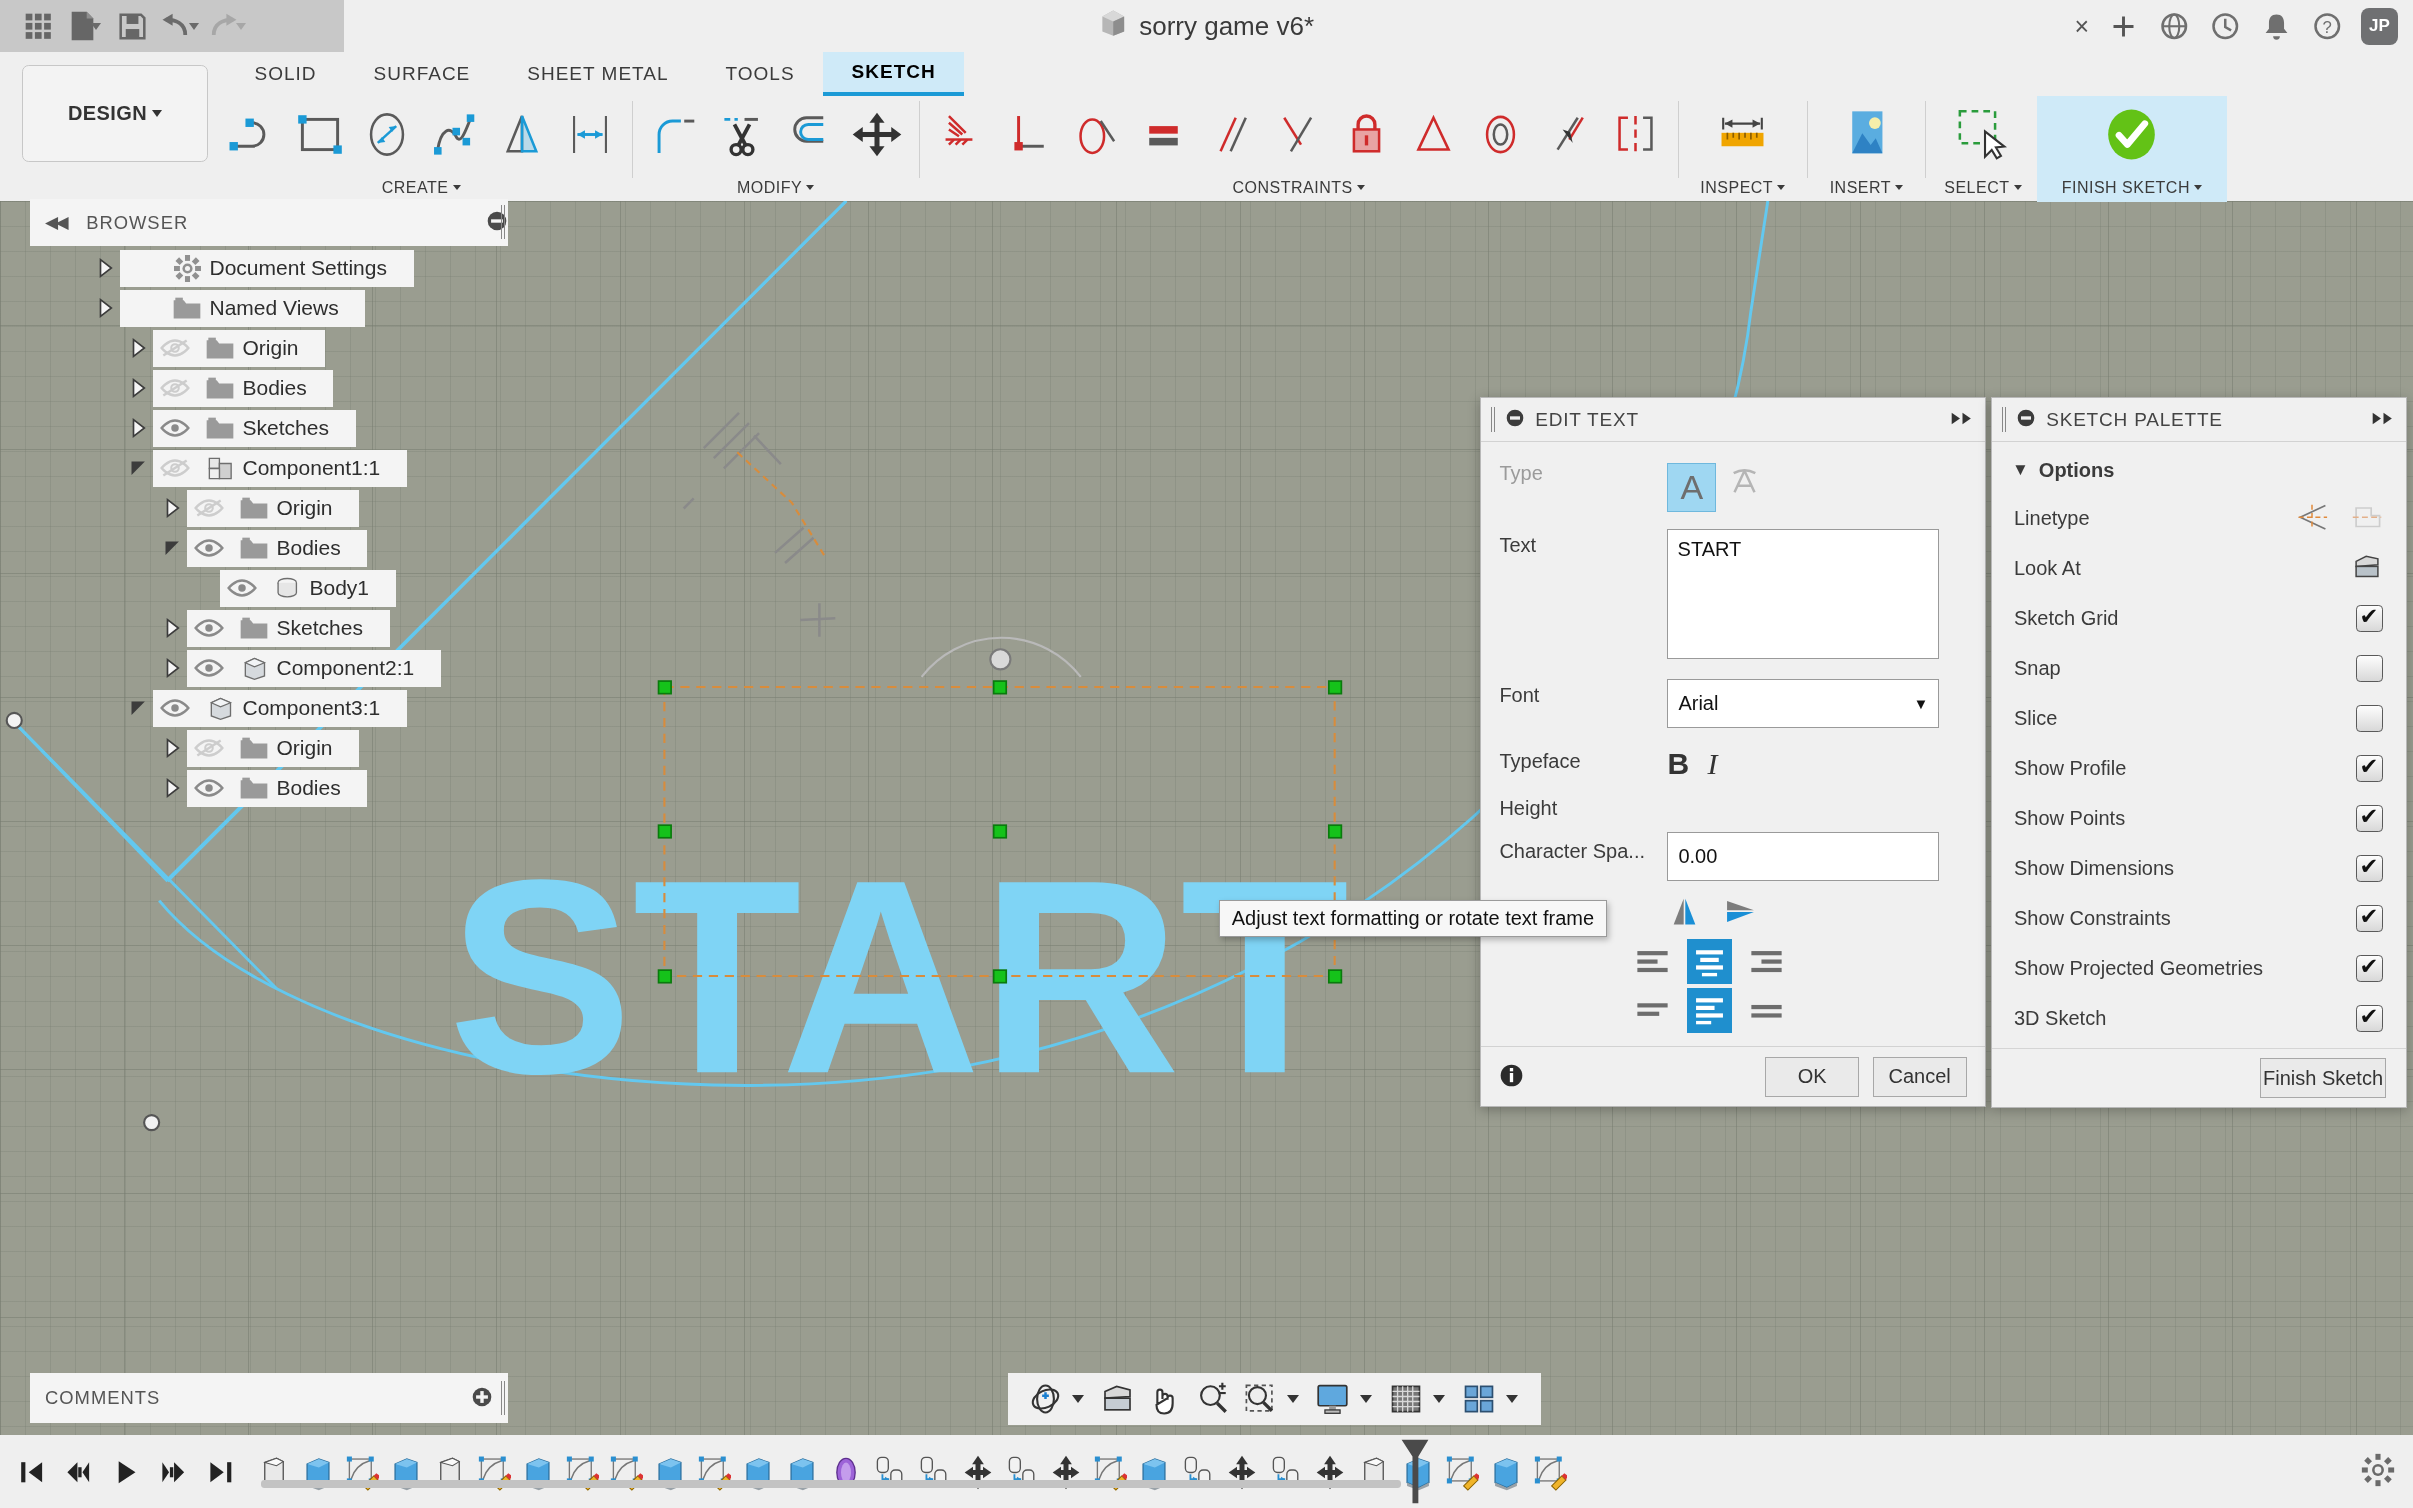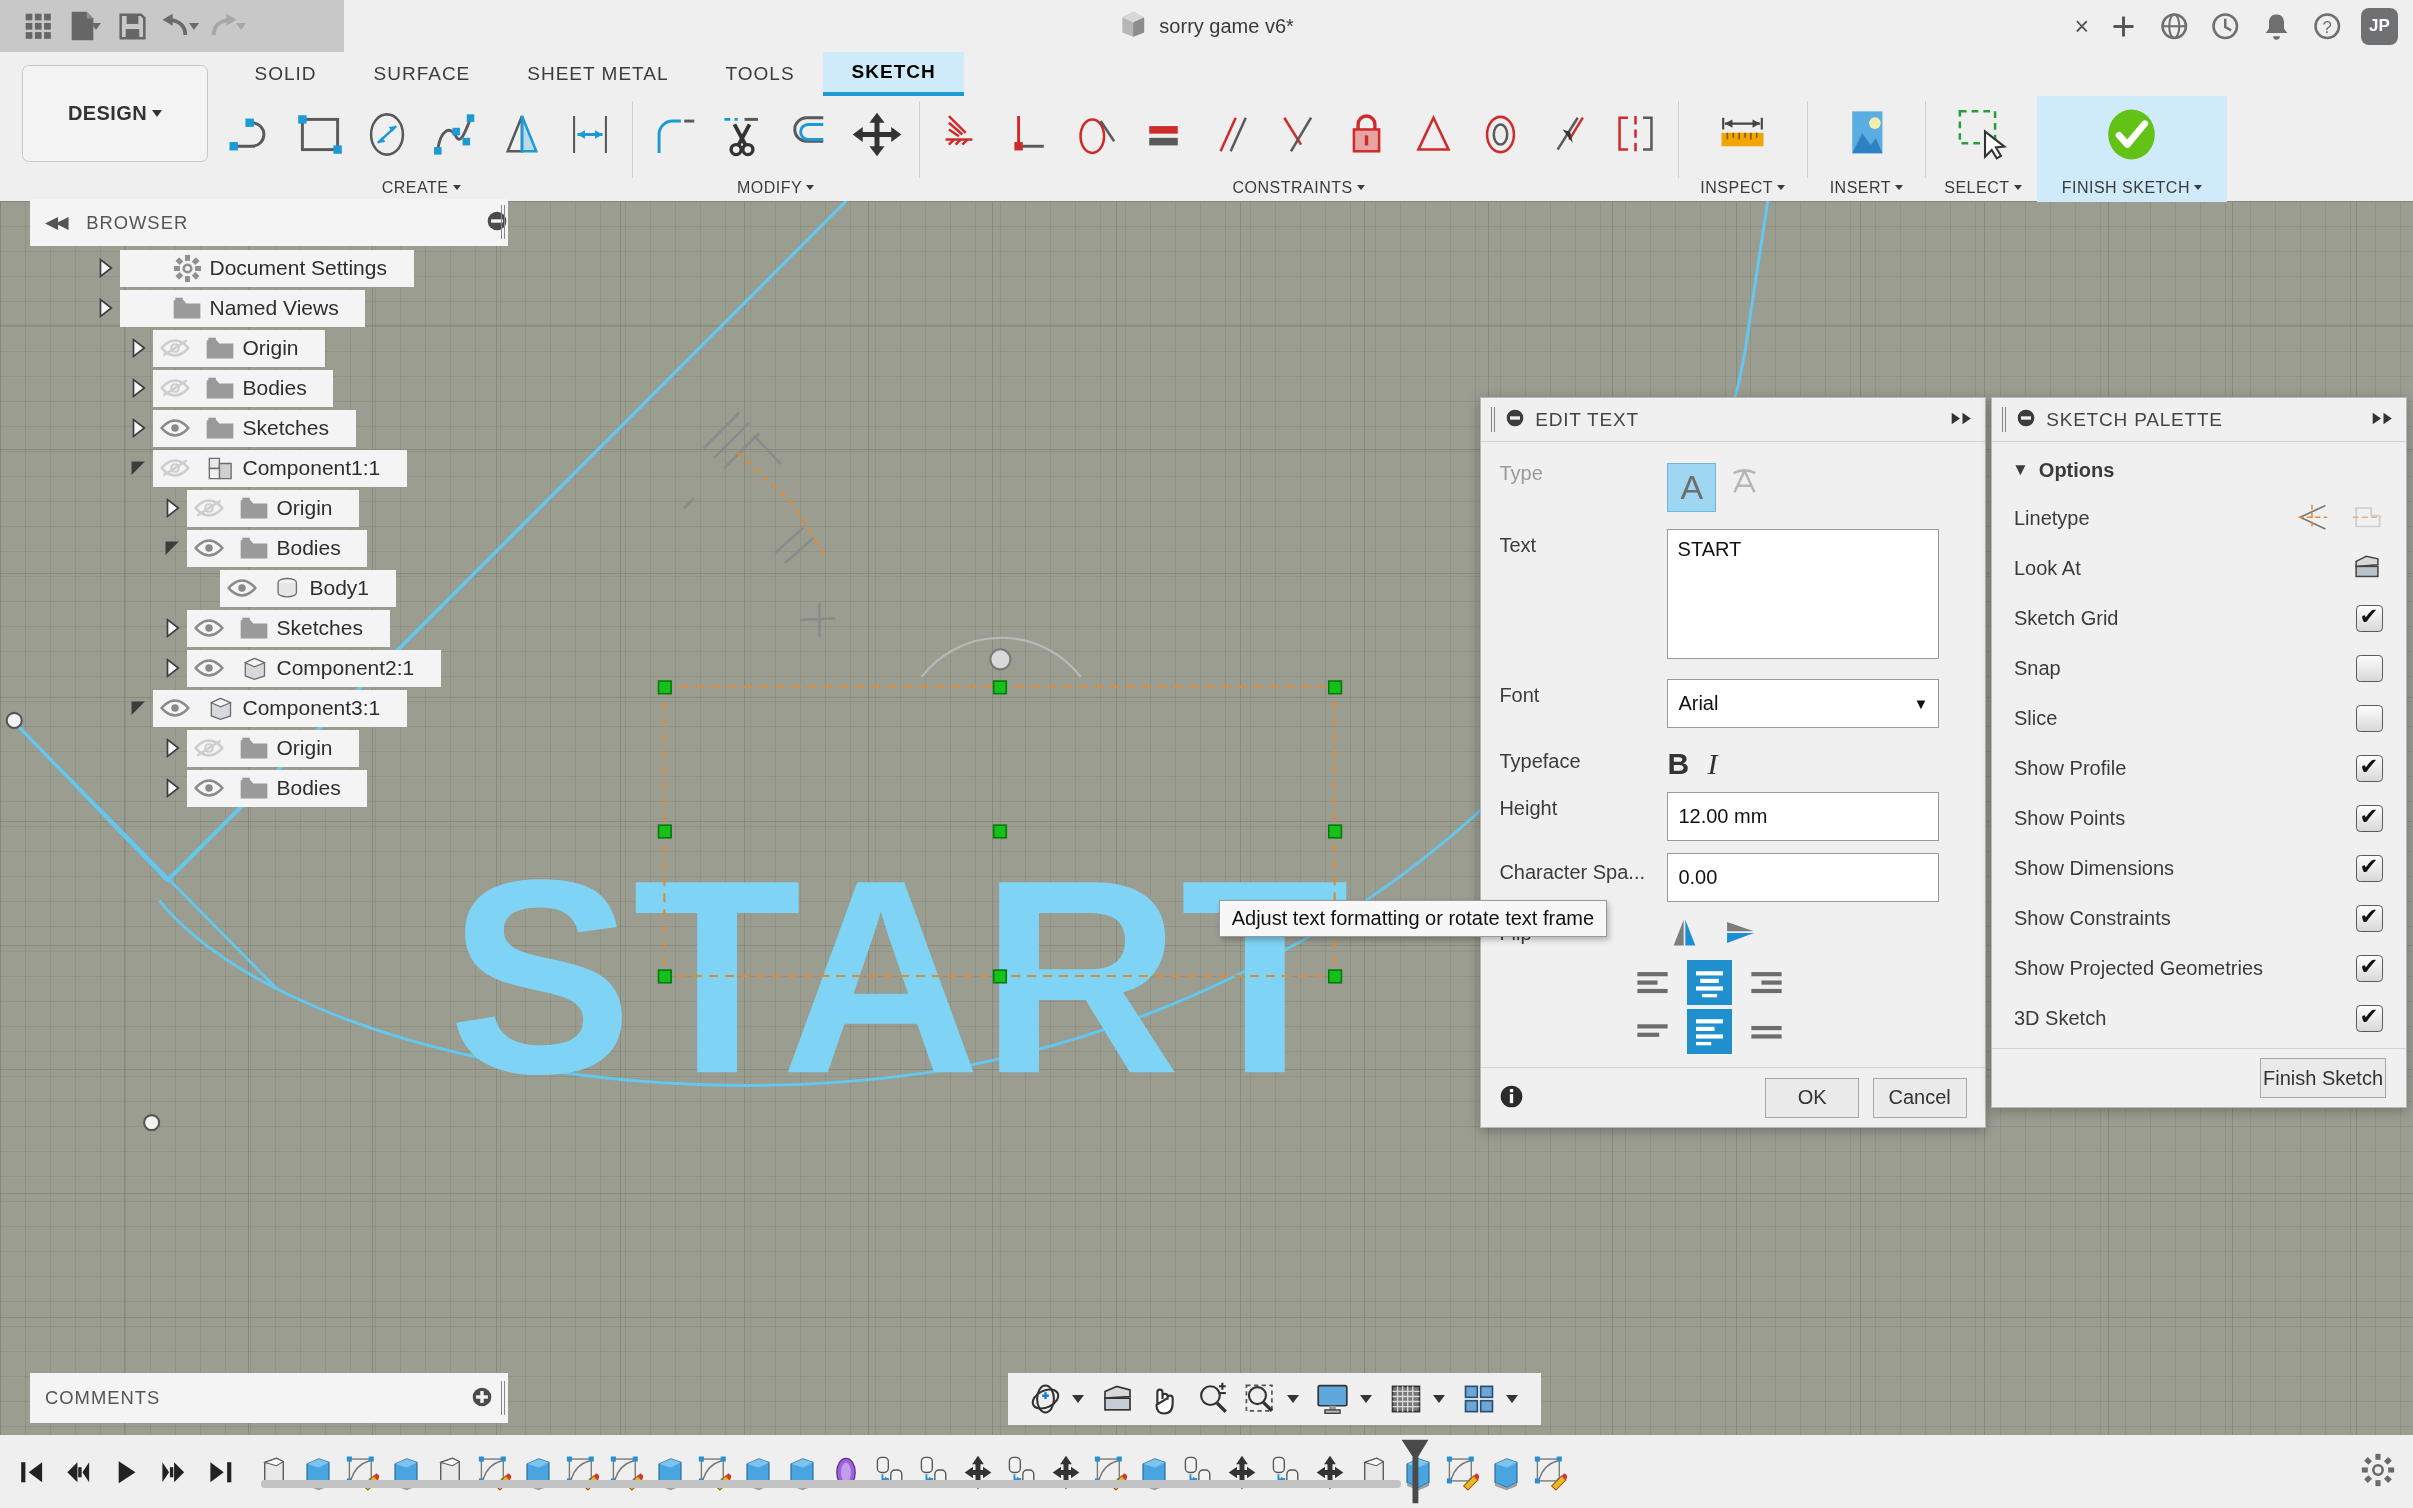--- a/index.html
+++ b/index.html
@@ -13,21 +13,21 @@
   .qat { position:absolute; left:0; top:0; width:344px; height:52px;
     background:#c8c8c8; display:flex; align-items:center; gap:0px; padding-left:15px;}
   .qat-btn { width:47px; height:40px; display:flex; align-items:center;
     justify-content:center; cursor:pointer; }
   .qat-btn svg { display:block; }
   .caret { width:0;height:0;border-left:5.9px solid transparent;
     border-right:5.9px solid transparent;border-top:7.5px solid #6a6a6a; margin-left:-3.4px;}
 
   .doc-title { position:absolute; left:0; right:0; top:0; height:52px;
     display:flex; align-items:center; justify-content:center; gap:11.7px;
-    font-size:20px; color:#3a3a3a; pointer-events:none; }
+    font-size:26px; color:#3a3a3a; pointer-events:none; }
 
   .top-right { position:absolute; right:15px; top:0; height:52px;
     display:flex; align-items:center; gap:17px; }
   .tr-ico { width:34px; height:34px; display:flex; align-items:center;
     justify-content:center; cursor:pointer; color:#6f6f6f; }
   .avatar { width:37px;height:37px;border-radius:8px;background:#6f7072;
     color:#fff;font-size:17px;display:flex;align-items:center;justify-content:center;
     font-weight:bold; cursor:pointer;}
   .closex { font-size:25px; color:#555; cursor:pointer; line-height:1;}
 
@@ -1012,23 +1012,20 @@
     <div class="frow" style="margin-bottom:11.7px;">
       <div class="flabel">Typeface</div>
       <div class="fctl bi">
         <span style="font-weight:bold;">B</span>
         <span style="font-style:italic;font-family:'Liberation Serif',serif;">I</span>
       </div>
     </div>
 
     <div class="frow" style="margin-bottom:11.7px;">
       <div class="flabel">Height</div>
-      <div class="fctl">
-        <input class="fin" value="12.00 mm" style="">
-      </div>
     </div>
 
     <div class="frow" style="margin-bottom:15px;">
       <div class="flabel" style="padding-top:8.4px;">Character Spa...</div>
       <div class="fctl">
         <input class="fin" value="0.00" style="">
       </div>
     </div>
 
     <div class="frow" style="margin-bottom:8.4px;">

